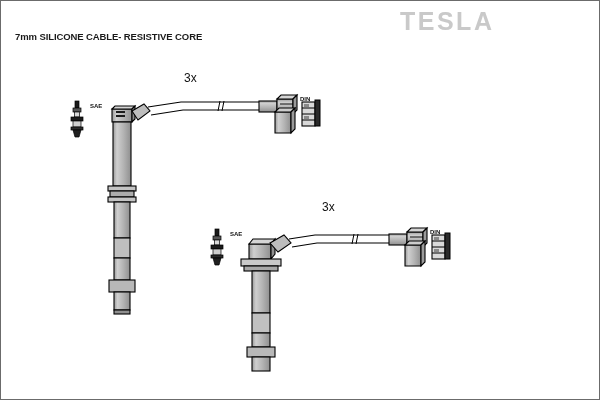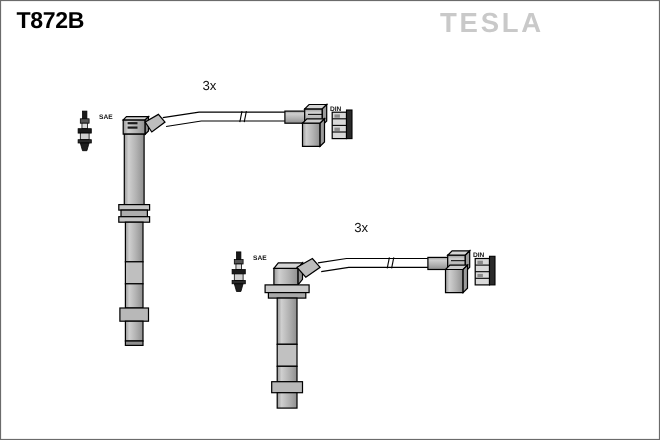--- a/index.html
+++ b/index.html
@@ -62,22 +62,22 @@
     top: 0;
     width: 600px;
     height: 400px;
   }
 </style>
 </head>
 <body>
 
 <div id="page">
 
-  <div id="part-code">T872B</div>
-
+
+  <div id="part-desc">7mm SILICONE CABLE- RESISTIVE CORE</div>
 
   <div id="brand-logo">TESLA</div>
 
   <div class="qty-label" id="qty-top">3x</div>
 
   <div class="qty-label" id="qty-bottom">3x</div>
 
   <svg class="svg-layer" viewBox="0 0 600 400">
     <defs>
       <linearGradient id="tubeGrad" x1="0" y1="0" x2="1" y2="0">

